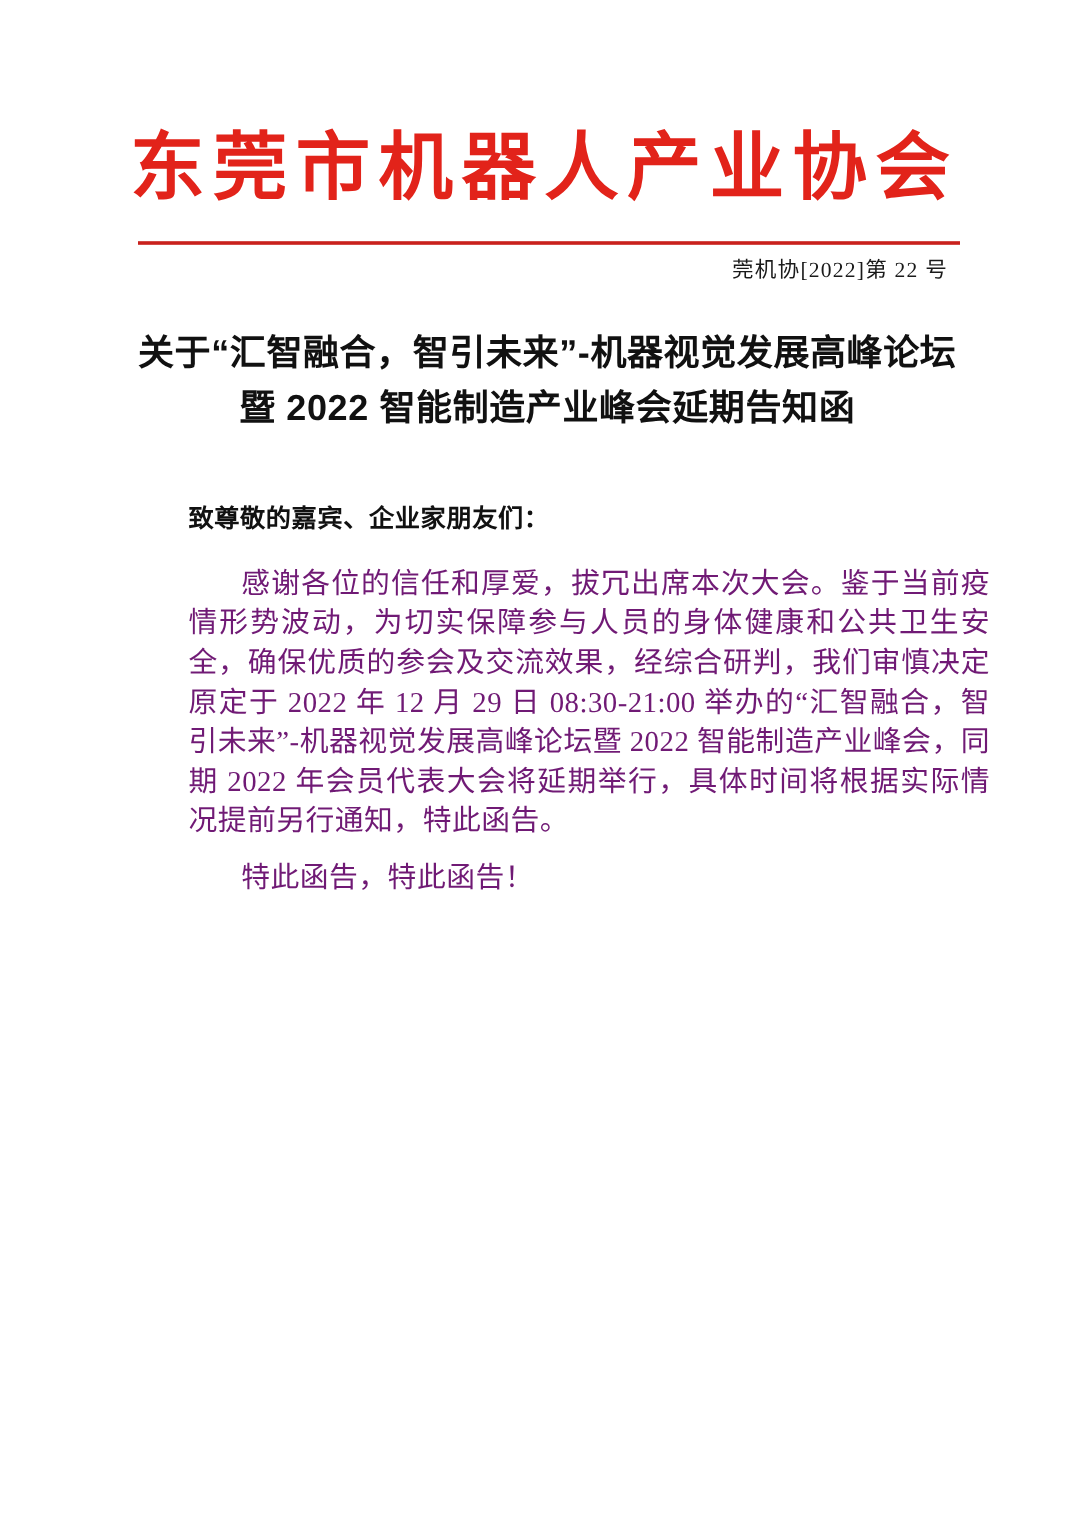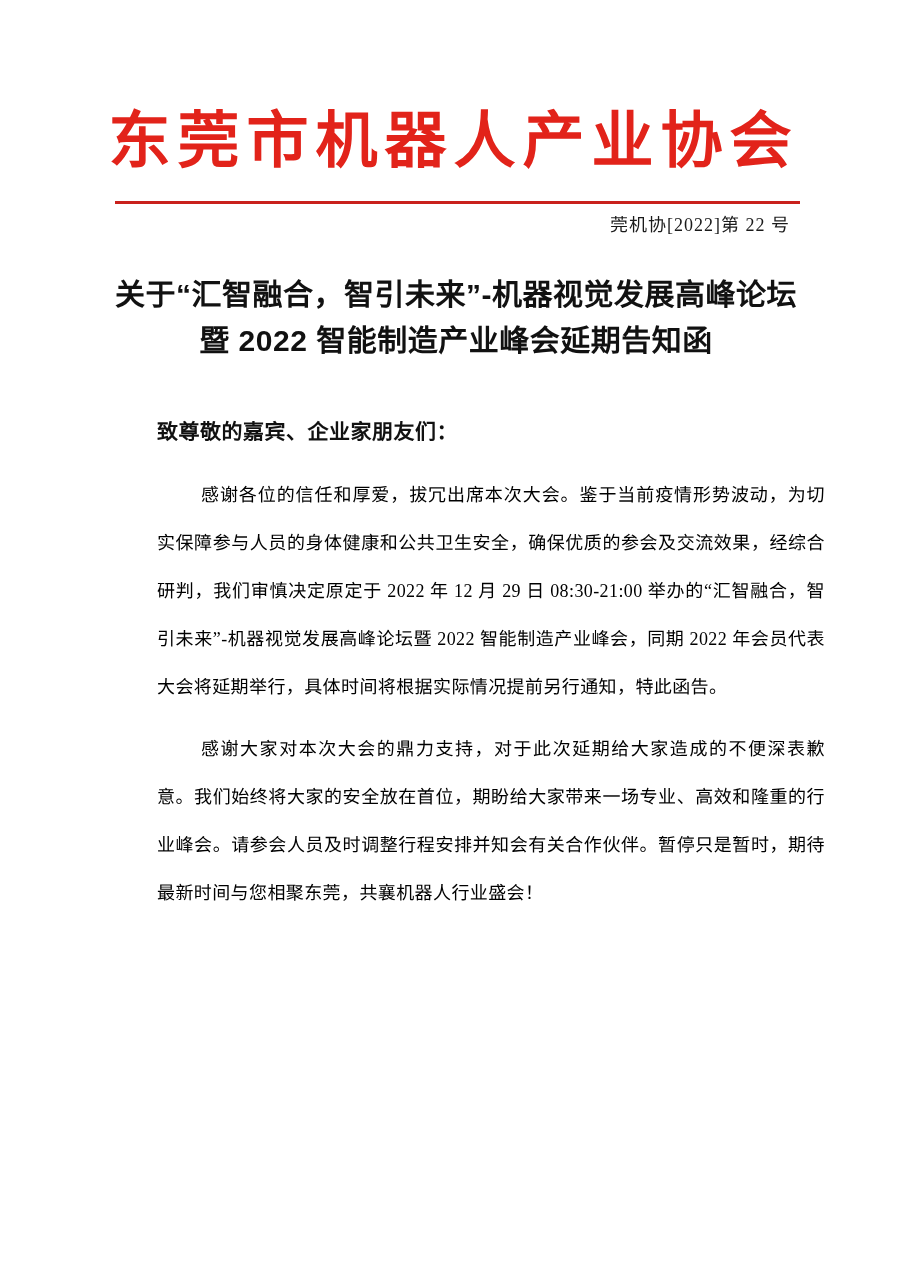--- a/index.html
+++ b/index.html
@@ -81,28 +81,28 @@
   }
   .salutation {
     font-family: "Liberation Sans", "DejaVu Sans", sans-serif;
     font-weight: bold;
     font-size: 21px;
     letter-spacing: 0.5px;
     margin: 0 0 26px 0;
     color: #111111;
   }
   .para {
-    font-size: 18px;
-    line-height: 48px;
+    font-size: 24px;
+    line-height: 33px;
     text-align: justify;
     text-justify: inter-ideograph;
     text-indent: 44px;
     margin: 0 0 14px 0;
     letter-spacing: 0.4px;
-    color: #000000;
+    color: #701a75;
   }
 
   
   .signature {
     position: absolute;
     right: 108px;
     top: 1058px;
     text-align: left;
     font-size: 22px;
     line-height: 44px;
@@ -136,21 +136,20 @@
     <div class="letterhead-title">东莞市机器人产业协会</div>
   </div>
   <div class="letterhead-rule"></div>
   <div class="doc-number">莞机协[2022]第 22 号</div>
 
   <div class="doc-title">关于“汇智融合，智引未来”-机器视觉发展高峰论坛暨 2022 智能制造产业峰会延期告知函</div>
 
   <div class="body-block">
     <p class="salutation">致尊敬的嘉宾、企业家朋友们：</p>
     <p class="para">感谢各位的信任和厚爱，拔冗出席本次大会。鉴于当前疫情形势波动，为切实保障参与人员的身体健康和公共卫生安全，确保优质的参会及交流效果，经综合研判，我们审慎决定原定于 2022 年 12 月 29 日 08:30-21:00 举办的“汇智融合，智引未来”-机器视觉发展高峰论坛暨 2022 智能制造产业峰会，同期 2022 年会员代表大会将延期举行，具体时间将根据实际情况提前另行通知，特此函告。</p>
-    <p class="para">感谢大家对本次大会的鼎力支持，对于此次延期给大家造成的不便深表歉意。我们始终将大家的安全放在首位，期盼给大家带来一场专业、高效和隆重的行业峰会。请参会人员及时调整行程安排并知会有关合作伙伴。暂停只是暂时，期待最新时间与您相聚东莞，共襄机器人行业盛会！</p>
     <p class="para">特此函告，特此函告！</p>
   </div>
 
   <div class="seal">
     <svg viewBox="0 0 200 200" xmlns="http://www.w3.org/2000/svg">
       <defs>
         <path id="sealArc" d="M 28,104 A 72,72 0 0 1 172,104" fill="none"></path>
       </defs>
       <circle cx="100" cy="100" r="90" fill="none" stroke="#d02a26" stroke-width="6"></circle>
       <text font-family="'Liberation Sans','DejaVu Sans',sans-serif" font-size="25" font-weight="bold" fill="#d02a26" letter-spacing="3">

